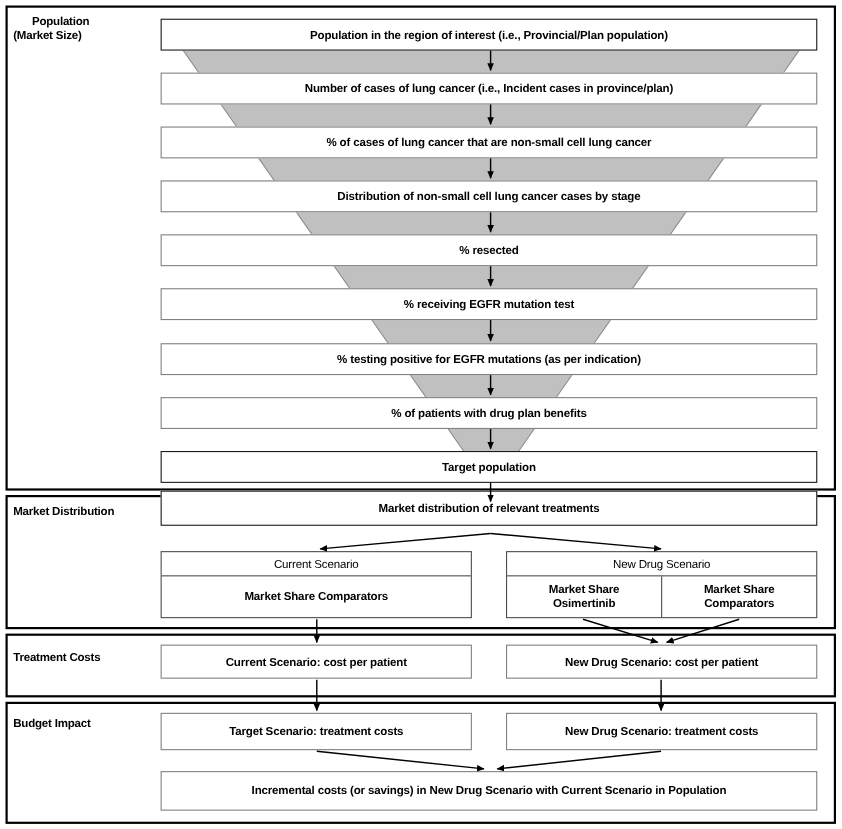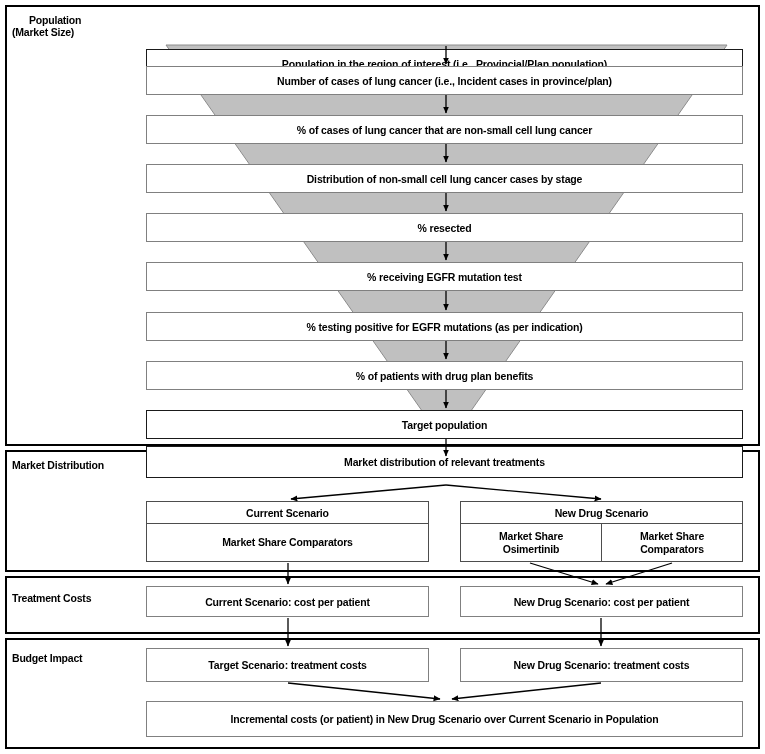--- a/index.html
+++ b/index.html
@@ -64,21 +64,21 @@
     font-size: 10.5px;
     font-weight: bold;
     color: #000000;
     letter-spacing: -0.15px;
     line-height: 12px;
   }
   .pbox.strong { border: 1px solid #1a1a1a; }
 
   .funnel-box { left: 146px; width: 597px; height: 29px; }
 
-  #fb0 { top: 17px; margin-top: 32px;  }
+  #fb0 { top: 17px;  }
   #fb1 { top: 66px;  }
   #fb2 { top: 115px; }
   #fb3 { top: 164px; }
   #fb4 { top: 213px; }
   #fb5 { top: 262px; }
   #fb6 { top: 312px; }
   #fb7 { top: 361px; }
   #fb8 { top: 410px; }
 
   
@@ -94,21 +94,21 @@
     display: flex;
     flex-direction: column;
   }
   .scenario-title {
     height: 21px;
     border-bottom: 1px solid #4d4d4d;
     display: flex;
     align-items: center;
     justify-content: center;
     font-size: 10.5px;
-    font-weight: bold;
+    font-weight: normal;
     letter-spacing: -0.15px;
   }
   .scenario-body {
     flex: 1;
     display: flex;
     align-items: center;
   }
   .scenario-cell {
     flex: 1;
     display: flex;
@@ -188,21 +188,21 @@
       <div class="scenario-cell">Market Share<br>Osimertinib</div>
       <div class="scenario-cell">Market Share<br>Comparators</div>
     </div>
   </div>
 
   <div class="pbox" id="tc-cur">Current Scenario: cost per patient</div>
   <div class="pbox" id="tc-new">New Drug Scenario: cost per patient</div>
 
   <div class="pbox" id="bi-cur">Target Scenario: treatment costs</div>
   <div class="pbox" id="bi-new">New Drug Scenario: treatment costs</div>
-  <div class="pbox" id="bi-inc">Incremental costs (or patient) in New Drug Scenario over Current Scenario in Population</div>
+  <div class="pbox" id="bi-inc">Incremental costs (or savings) in New Drug Scenario with Current Scenario in Population</div>
 
   <svg id="arrow-layer" viewBox="0 0 765 754" width="765" height="754" aria-hidden="true">
     <defs>
       <marker id="ah" markerWidth="8" markerHeight="8" refX="6.4" refY="3" orient="auto" markerUnits="userSpaceOnUse">
         <path d="M0,0 L7,3 L0,6 z" fill="#000000"></path>
       </marker>
     </defs>
     <g stroke="#000000" stroke-width="1.3" fill="none" marker-end="url(#ah)">
 
       <line x1="446" y1="46" x2="446" y2="64"></line>

